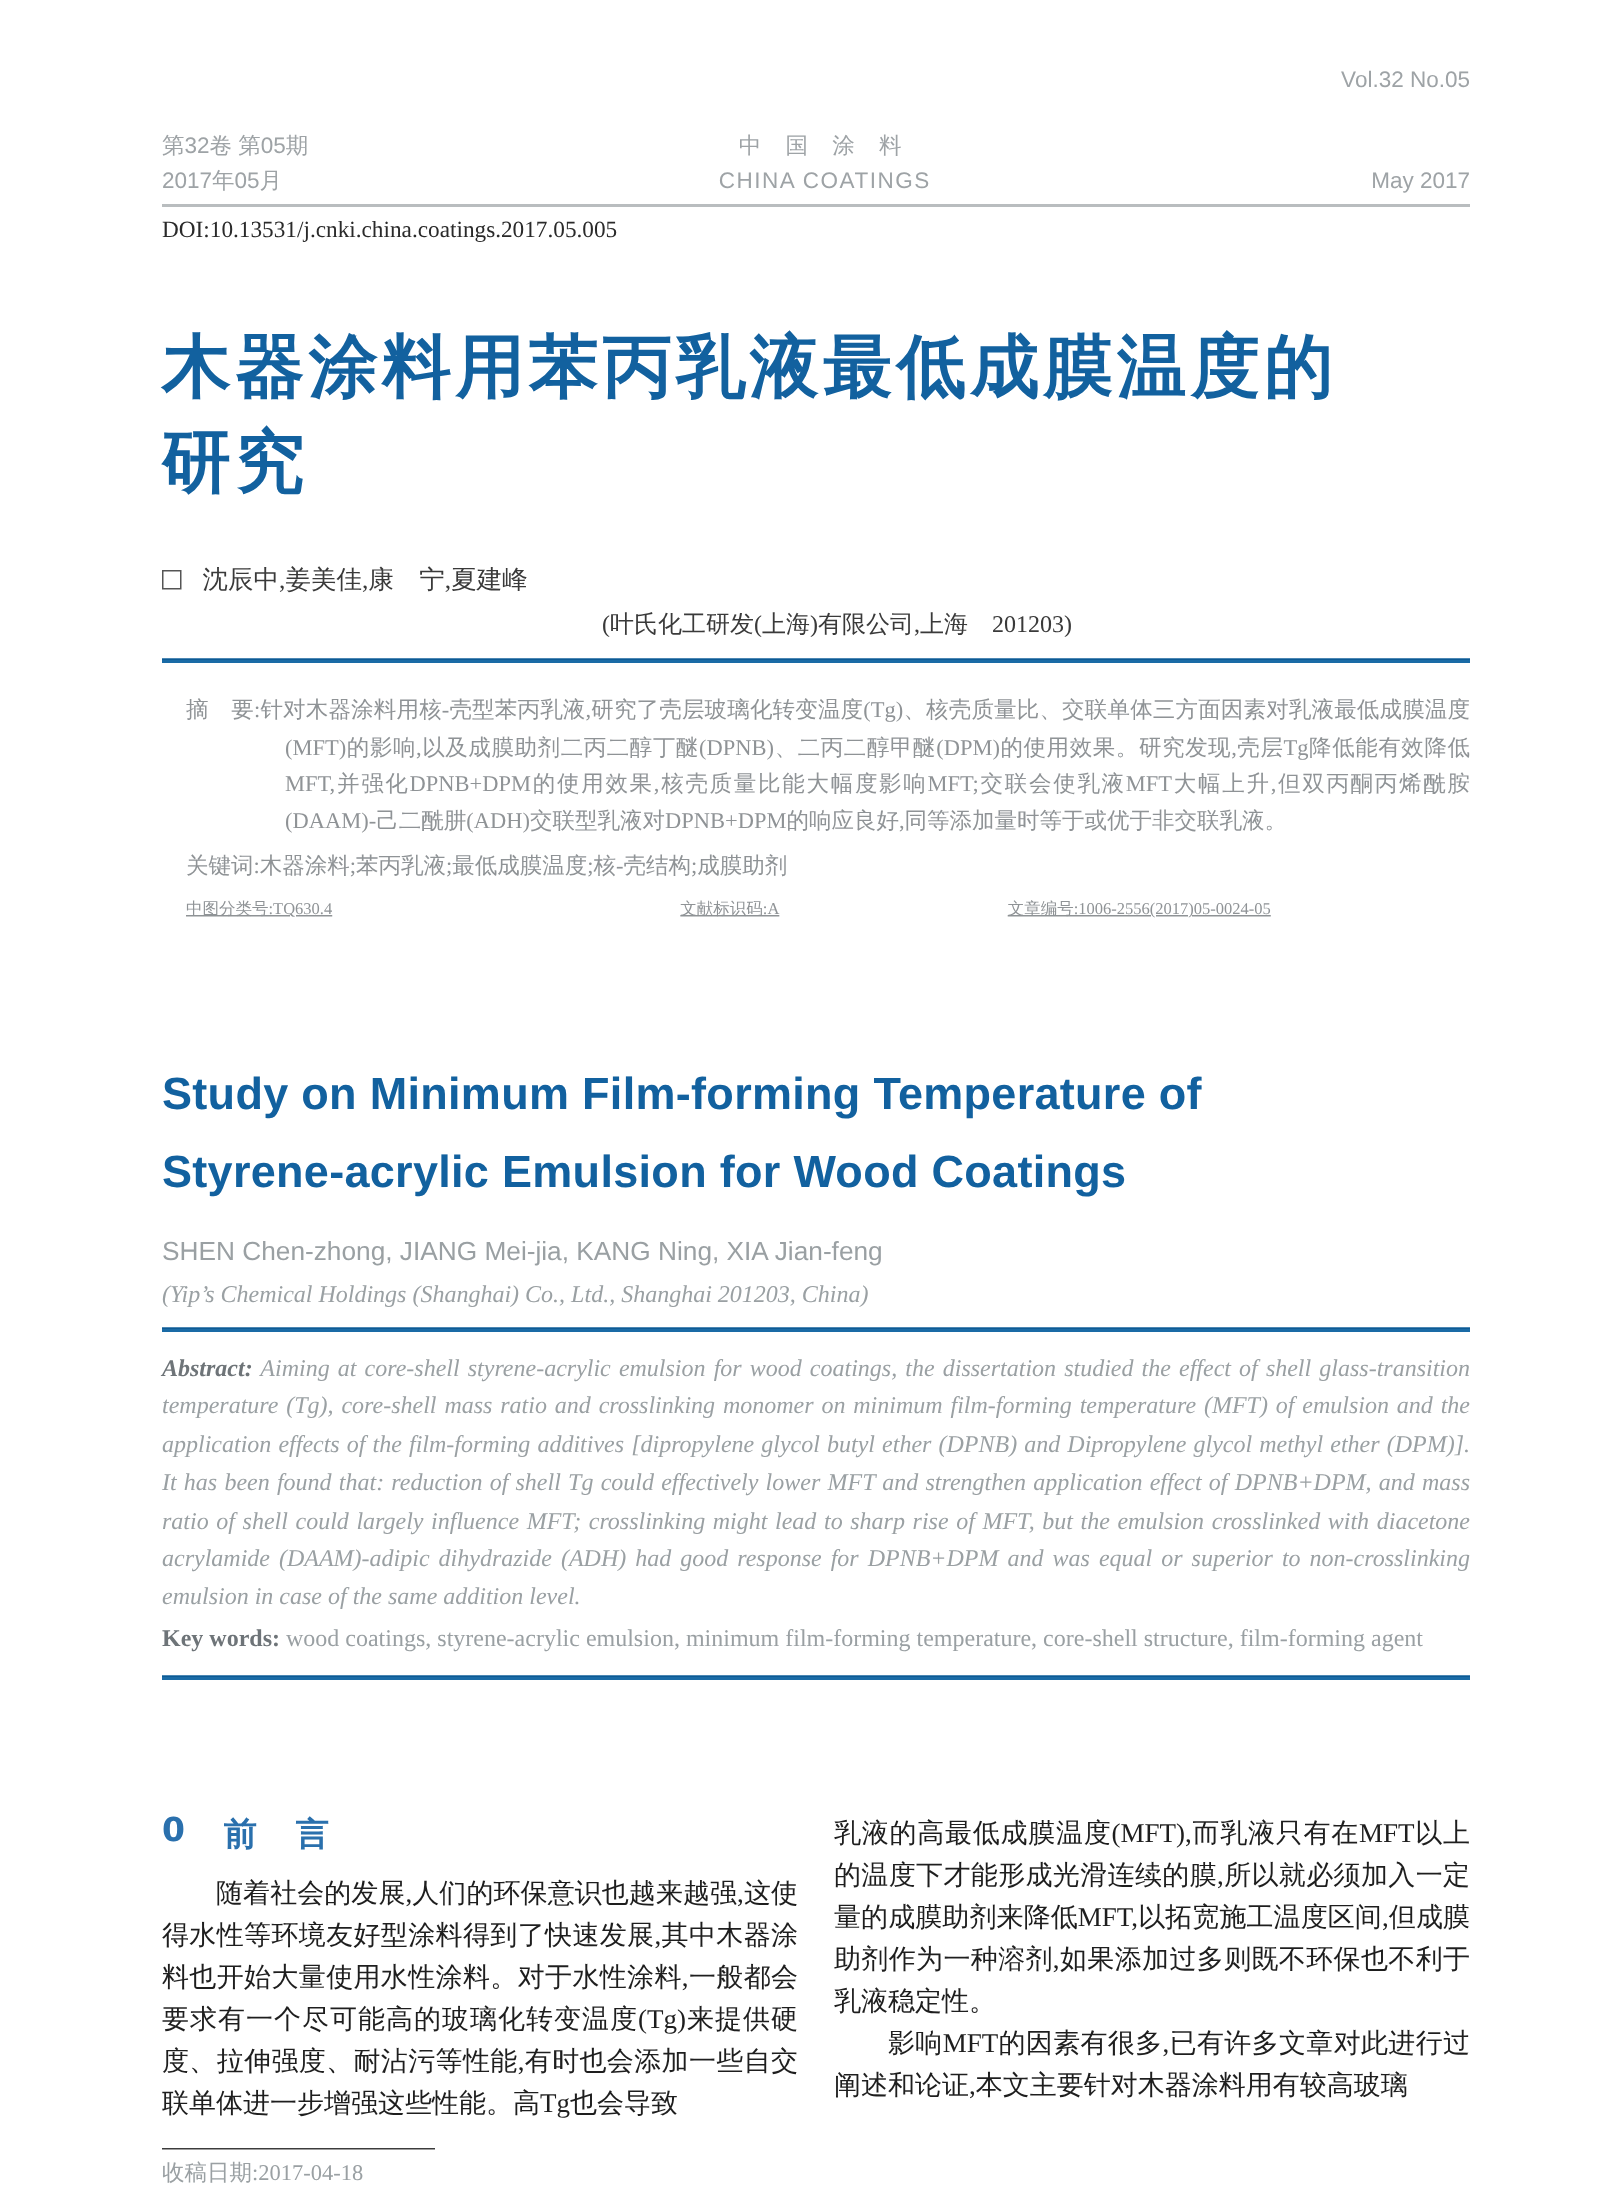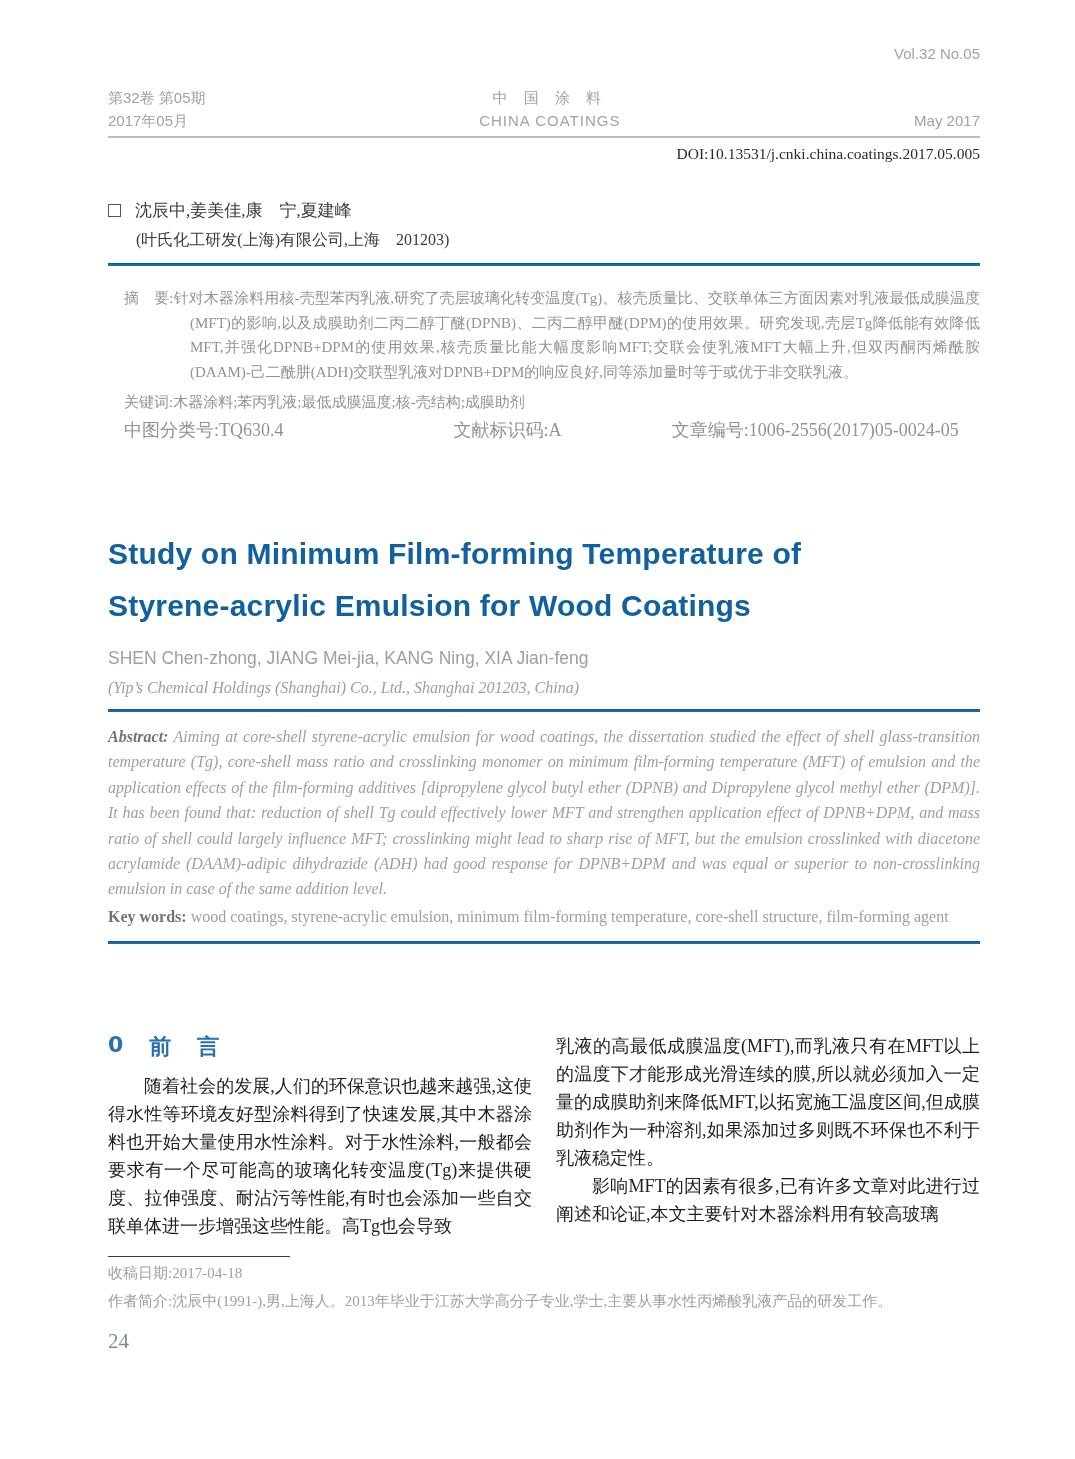--- a/index.html
+++ b/index.html
@@ -30,21 +30,20 @@
   }
   .jheader .col { display: flex; flex-direction: column; }
   .jheader .col.center { text-align: center; letter-spacing: 1px; }
   .jheader .col.center .cn { letter-spacing: 6px; }
   .jheader .col.right { text-align: right; gap: 44px; }
   .doi-line {
     font-family: "Liberation Serif", "DejaVu Serif", serif;
     font-size: 15.5px;
     color: #2a2a2a;
     margin-top: 7px;
-    text-align: right;
   }
 
   
   .cn-title {
     margin-top: 50px;
     font-family: "DejaVu Sans", "Liberation Sans", sans-serif;
     font-weight: bold;
     font-size: 46px;
     line-height: 63px;
     color: #12619f;
@@ -64,20 +63,21 @@
     width: 13px; height: 13px;
     border: 1.5px solid #555;
     margin-right: 14px;
     position: relative; top: 1px;
   }
   .cn-affil {
     margin-top: 8px;
     font-size: 16px;
     color: #3a3a3a;
     padding-left: 28px;
+    text-align: center;
   }
   .divider {
     height: 3px;
     background: #1a6ba6;
     border-top: 1px solid #0d5a94;
     margin-top: 12px;
   }
 
   
   .cn-abstract {
@@ -91,21 +91,21 @@
     padding-left: 66px;
     text-indent: -66px;
     text-align: justify;
   }
   .cn-abstract .lbl { letter-spacing: 0; }
   .cn-keywords { margin-top: 6px; padding-left: 16px; color: #8f9396; font-size: 15px; line-height: 24px; }
   .cn-class {
     margin-top: 4px; padding-left: 16px;
     display: grid;
     grid-template-columns: 38.5% 25.5% 36%;
-    color: #8f9396; font-size: 18px; line-height: 24px;
+    color: #8f9396; font-size: 11px; line-height: 24px; text-decoration: underline;
   }
 
   
   .en-title {
     margin-top: 86px;
     font-family: "Liberation Sans", "DejaVu Sans", sans-serif;
     font-weight: bold;
     font-size: 30px;
     line-height: 52px;
     color: #12619f;
@@ -207,20 +207,24 @@
         <span class="cn">中 国 涂 料</span>
         <span>CHINA COATINGS</span>
       </div>
       <div class="col right">
         <span>Vol.32  No.05</span>
         <span>May  2017</span>
       </div>
     </div>
     <div class="doi-line">DOI:10.13531/j.cnki.china.coatings.2017.05.005</div>
 
+    <div class="cn-title">
+      <div>木器涂料用苯丙乳液最低成膜温度的</div>
+      <div>研究</div>
+    </div>
 
     <div class="cn-authors">
       <span class="sq"></span>
       <span>沈辰中,姜美佳,康　宁,夏建峰</span>
     </div>
     <div class="cn-affil">(叶氏化工研发(上海)有限公司,上海　201203)</div>
 
     <div class="divider"></div>
 
     <div class="cn-abstract">

